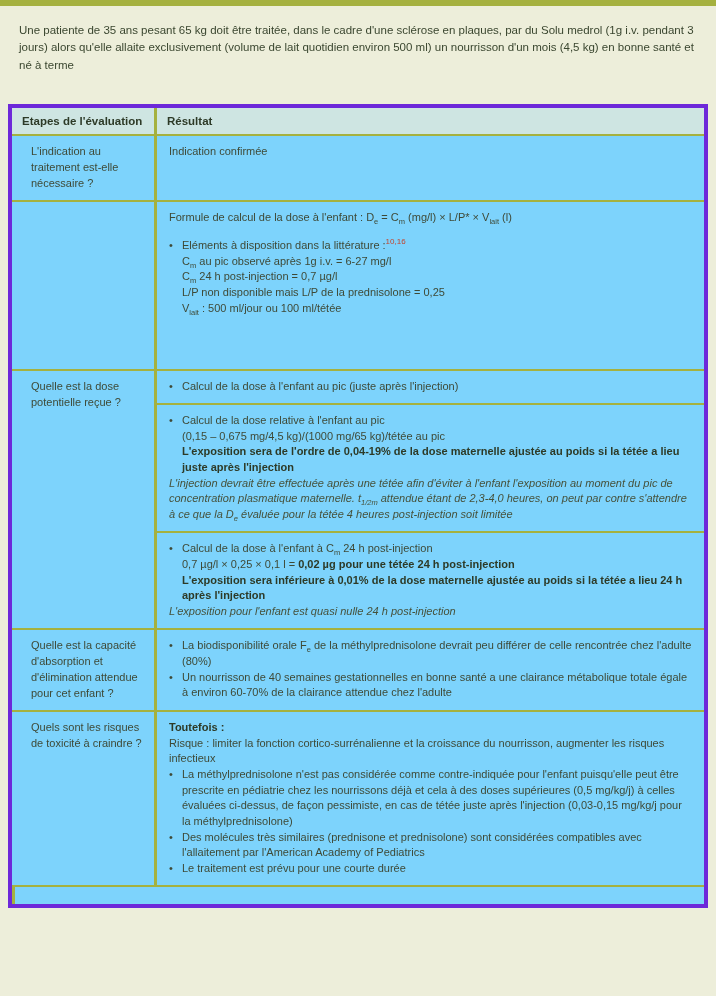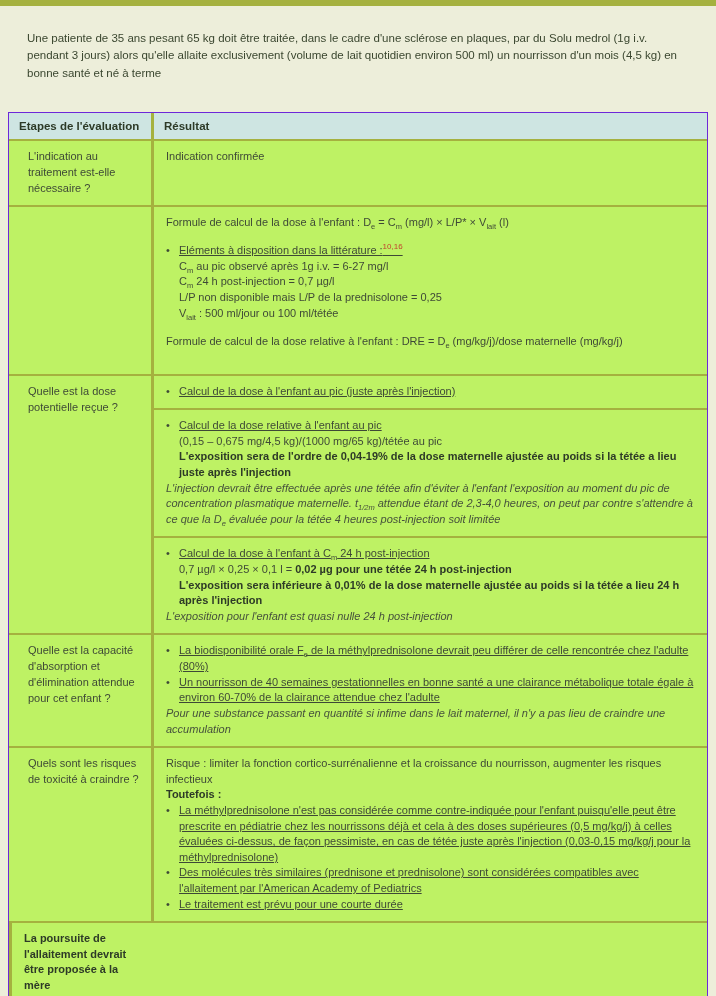--- a/index.html
+++ b/index.html
@@ -5,40 +5,40 @@
   html,body{margin:0;padding:0;}
   body{
     width:716px;height:996px;overflow:hidden;
     background:#edeeda;
     font-family:"Liberation Sans","DejaVu Sans",sans-serif;
     color:#3e4936;
   }
   .page{width:716px;height:996px;display:flex;flex-direction:column;}
   .band{height:6px;background:#a5b13f;flex:0 0 auto;}
   .intro{
-    margin:15px;padding:9px 12px 7px 12px;
+    margin:7px;padding:9px 12px 7px 12px;
     font-size:11.5px;line-height:1.5;color:#3a462f;
   }
   .tbl{
-    margin:8px 8px;border:1px solid #6d28d9;background:#bef264;
+    margin:16px 8px;border:4px solid #6d28d9;background:#7dd3fc;
   }
   .thead{display:grid;grid-template-columns:142px 1fr;background:#cee5e2;}
   .th{font-weight:bold;color:#2d3a27;font-size:11.5px;padding:7px 10px;}
   .th.right{text-align:left;border-left:3px solid #a5b13f;}
   .trow{display:grid;grid-template-columns:142px 1fr;border-top:2px solid #a5b13f;}
   .qcell{padding:8px 6px 8px 19px;font-size:11px;line-height:1.45;}
   .rwrap{border-left:3px solid #a5b13f;display:flex;flex-direction:column;}
   .rcell{padding:8px 12px 9px 12px;font-size:11px;line-height:1.42;flex:1 0 auto;}
   .rcell.subdiv{border-top:2px solid #a5b13f;}
   .line{margin:0;}
   .line.c{margin-left:13px;}
   .line.i{font-style:italic;color:#46523c;}
   .line.b{display:flex;}
   .dot{flex:0 0 13px;}
-  .bt{flex:1 1 auto;text-decoration:underline;}
+  .bt{flex:1 1 auto;}
   strong{color:#2d3a27;}
   .gap{height:13px;}
   sub{font-size:7.5px;line-height:0;}
   sup.ref{font-size:8px;line-height:0;color:#c2452e;}
   .minh-r1{min-height:42px;}
   .minh-r2{min-height:150px;}
 </style>
 </head>
 <body>
 
@@ -69,21 +69,20 @@
               <div class="gap"></div>
               <div class="line b">
                 <span class="dot">•</span>
                 <span class="bt">Eléments à disposition dans la littérature :<sup class="ref">10,16</sup></span>
               </div>
               <div class="line c">C<sub>m</sub> au pic observé après 1g i.v. = 6-27 mg/l</div>
               <div class="line c">C<sub>m</sub> 24 h post-injection = 0,7 µg/l</div>
               <div class="line c">L/P non disponible mais L/P de la prednisolone = 0,25</div>
               <div class="line c">V<sub>lait</sub> : 500 ml/jour ou 100 ml/tétée</div>
               <div class="gap"></div>
-              <div class="line p">Formule de calcul de la dose relative à l'enfant : DRE = D<sub>e</sub> (mg/kg/j)/dose maternelle (mg/kg/j)</div>
             </div>
           </div>
         </div>
         <div class="trow">
           <div class="qcell">Quelle est la dose potentielle reçue ?</div>
           <div class="rwrap">
             <div class="rcell">
               <div class="line b">
                 <span class="dot">•</span>
                 <span class="bt">Calcul de la dose à l'enfant au pic (juste après l'injection)</span>
@@ -114,48 +113,46 @@
           <div class="rwrap">
             <div class="rcell">
               <div class="line b">
                 <span class="dot">•</span>
                 <span class="bt">La biodisponibilité orale F<sub>e</sub> de la méthylprednisolone devrait peu différer de celle rencontrée chez l'adulte (80%)</span>
               </div>
               <div class="line b">
                 <span class="dot">•</span>
                 <span class="bt">Un nourrisson de 40 semaines gestationnelles en bonne santé a une clairance métabolique totale égale à environ 60-70% de la clairance attendue chez l'adulte</span>
               </div>
-              <div class="line i">Pour une substance passant en quantité si infime dans le lait maternel, il n'y a pas lieu de craindre une accumulation</div>
             </div>
           </div>
         </div>
         <div class="trow">
           <div class="qcell">Quels sont les risques de toxicité à craindre ?</div>
           <div class="rwrap">
             <div class="rcell">
+              <div class="line p"><strong>Toutefois :</strong></div>
               <div class="line p">Risque : limiter la fonction cortico-surrénalienne et la croissance du nourrisson, augmenter les risques infectieux</div>
-              <div class="line p"><strong>Toutefois :</strong></div>
               <div class="line b">
                 <span class="dot">•</span>
                 <span class="bt">La méthylprednisolone n'est pas considérée comme contre-indiquée pour l'enfant puisqu'elle peut être prescrite en pédiatrie chez les nourrissons déjà et cela à des doses supérieures (0,5 mg/kg/j) à celles évaluées ci-dessus, de façon pessimiste, en cas de tétée juste après l'injection (0,03-0,15 mg/kg/j pour la méthylprednisolone)</span>
               </div>
               <div class="line b">
                 <span class="dot">•</span>
                 <span class="bt">Des molécules très similaires (prednisone et prednisolone) sont considérées compatibles avec l'allaitement par l'American Academy of Pediatrics</span>
               </div>
               <div class="line b">
                 <span class="dot">•</span>
                 <span class="bt">Le traitement est prévu pour une courte durée</span>
               </div>
             </div>
           </div>
         </div>
         <div class="trow">
           <div class="rwrap">
             <div class="rcell">
-              <div class="line p"><strong>La poursuite de l'allaitement devrait être proposée à la mère</strong></div>
             </div>
           </div>
         </div>
       </div>
   </div>
 
 </div>
 
 </body></html>

